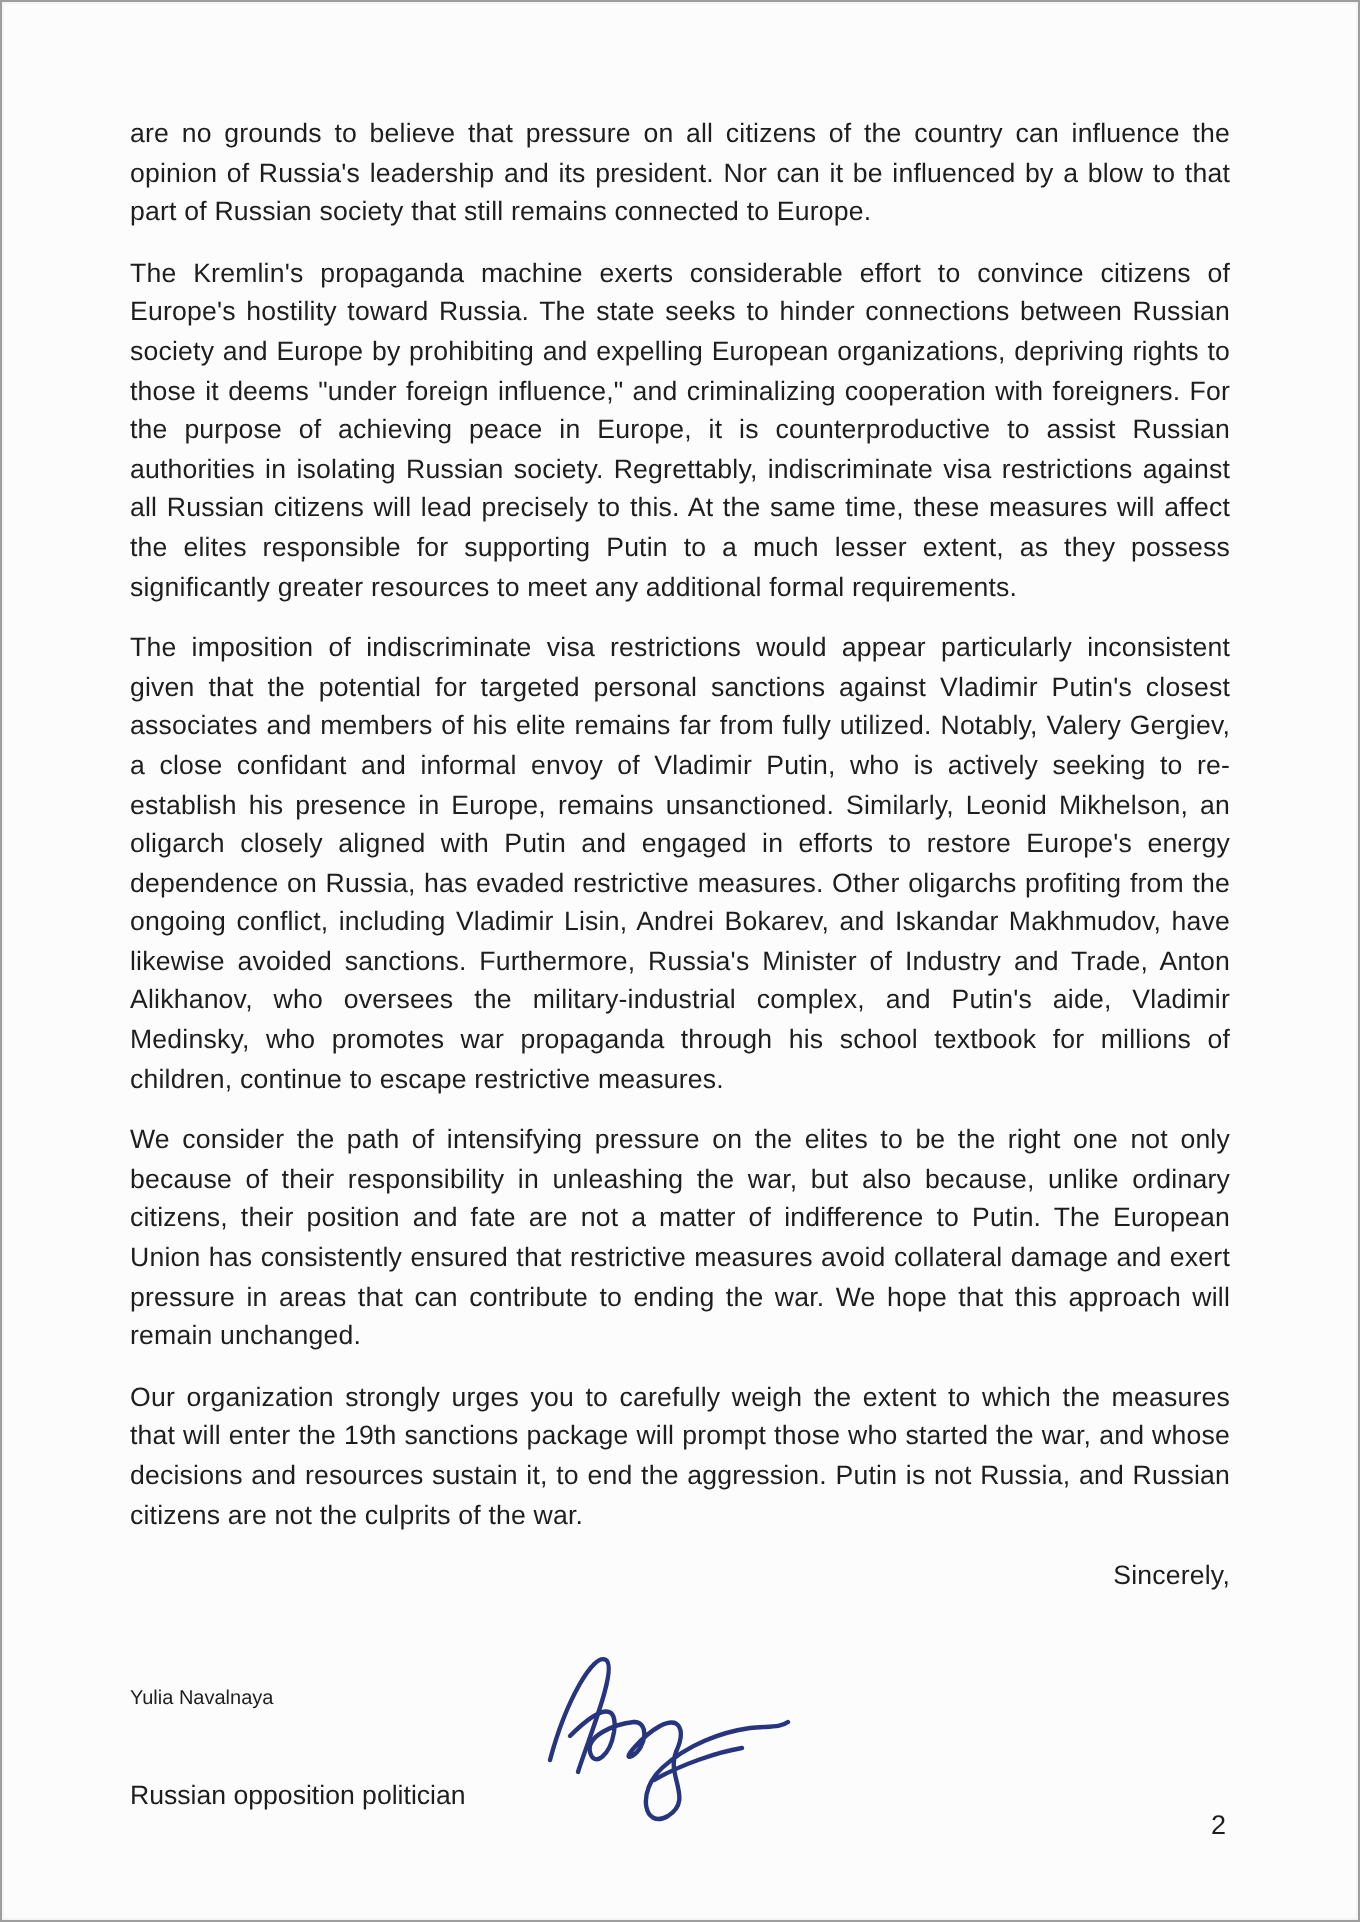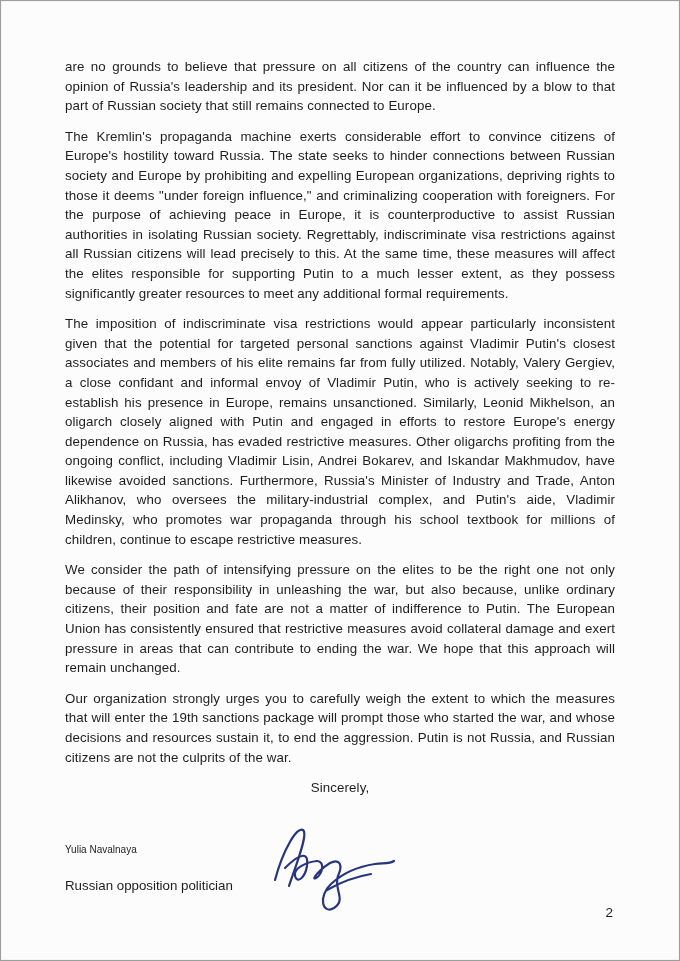--- a/index.html
+++ b/index.html
@@ -27,36 +27,36 @@
     right: 64px;
   }
   .content p {
     margin: 0 0 11px 0;
     font-size: 13.3px;
     line-height: 19.6px;
     text-align: justify;
     letter-spacing: 0.1px;
   }
   p.closing {
-    text-align: center;
+    text-align: right;
     margin-top: 6px;
     margin-bottom: 0;
   }
   .sig-block {
     position: relative;
     margin-top: 42px;
   }
   .sig-name {
     font-size: 10px;
     line-height: 19.6px;
   }
   .sig-title {
     font-size: 13.3px;
     line-height: 19.6px;
-    margin-top: 17px;
+    margin-top: 29px;
   }
   .signature-svg {
     position: absolute;
     left: 198px;
     top: -22px;
     width: 140px;
     height: 96px;
     pointer-events: none;
   }
   .page-number {

